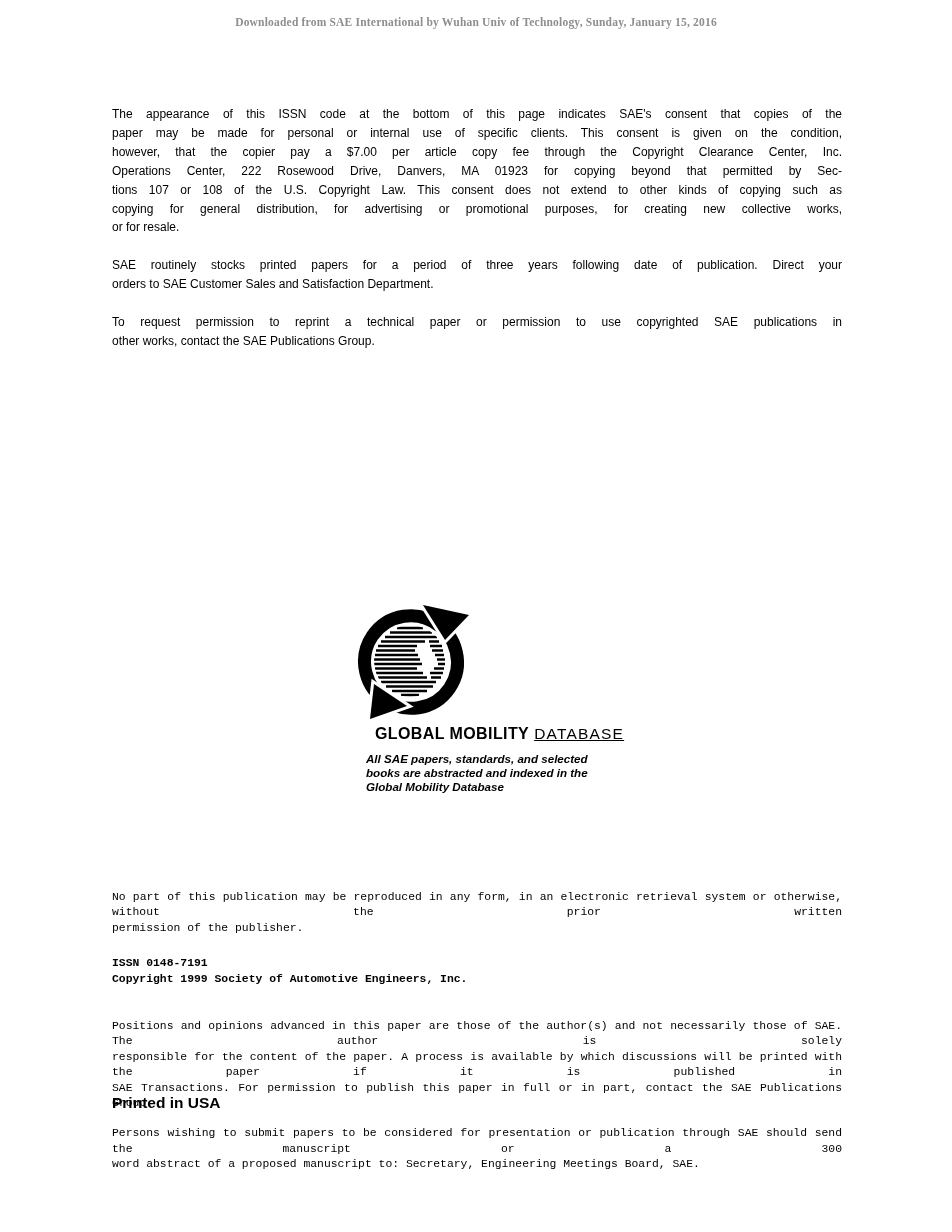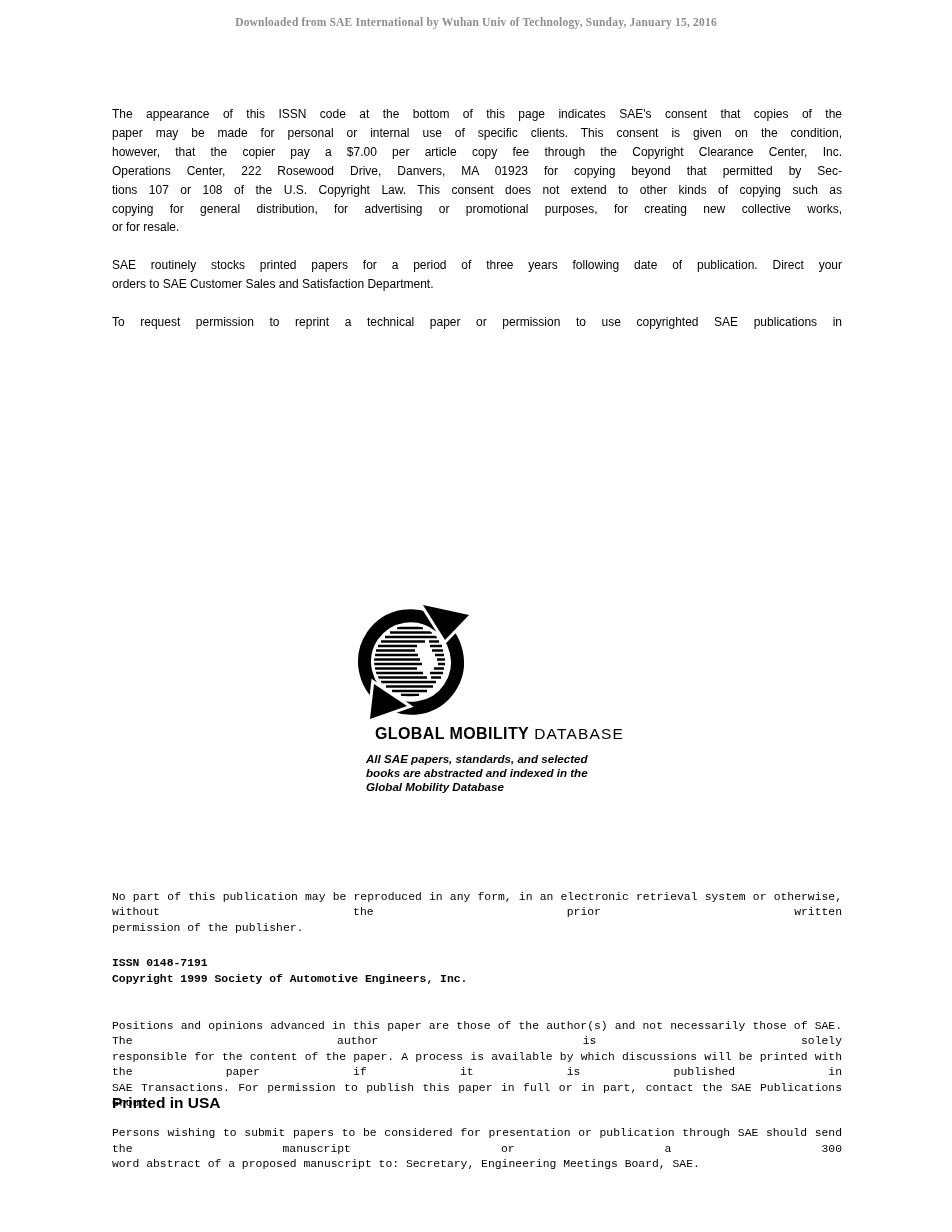--- a/index.html
+++ b/index.html
@@ -18,21 +18,21 @@
   }
   .consent-section .para { margin:0 0 18.9px 0; }
   .jline { text-align:justify; text-align-last:justify; }
   .jline.last { text-align-last:left; }
   .logo-svg { position:absolute; left:357px; top:599px; }
   .wordmark {
     position:absolute; left:375px; top:725px; white-space:nowrap;
     font-size:16px; color:#000;
   }
   .wordmark .wm-bold { font-weight:800; letter-spacing:0.4px; }
-  .wordmark .wm-light { font-weight:400; font-size:15.5px; letter-spacing:1.2px; margin-left:5px; }
+  .wordmark .wm-light { font-weight:400; font-size:15.5px; letter-spacing:1.2px; margin-left:5px;text-decoration:underline; }
   .logo-caption {
     position:absolute; left:366px; top:752px; width:240px;
     font-size:11.6px; line-height:13.9px; font-weight:bold; font-style:italic;
   }
   .logo-caption .jline { text-align:right; text-align-last:left; }
   .colophon {
     position:absolute; left:112px; top:890px; width:730px;
     font-size:11.4px; line-height:15.4px;font-family:Liberation Mono, monospace;
   }
   .colophon .para-a { margin:0 0 20px 0; }
@@ -60,20 +60,21 @@
         <div class="jline">tions 107 or 108 of the U.S. Copyright Law. This consent does not extend to other kinds of copying such as</div>
         <div class="jline">copying for general distribution, for advertising or promotional purposes, for creating new collective works,</div>
         <div class="jline last">or for resale.</div>
       </div>
     <div class="para">
         <div class="jline">SAE routinely stocks printed papers for a period of three years following date of publication. Direct your</div>
         <div class="jline last">orders to SAE Customer Sales and Satisfaction Department.</div>
       </div>
     <div class="para">
         <div class="jline">To request permission to reprint a technical paper or permission to use copyrighted SAE publications in</div>
+        <div class="jline last">other works, contact the SAE Publications Group.</div>
       </div>
   </section>
 
   <svg class="logo-svg" width="114" height="124" viewBox="0 0 114 124" xmlns="http://www.w3.org/2000/svg">
     <defs>
       <clipPath id="globeClip">
           <circle cx="53" cy="62" r="36"></circle>
         </clipPath>
     </defs>
 

